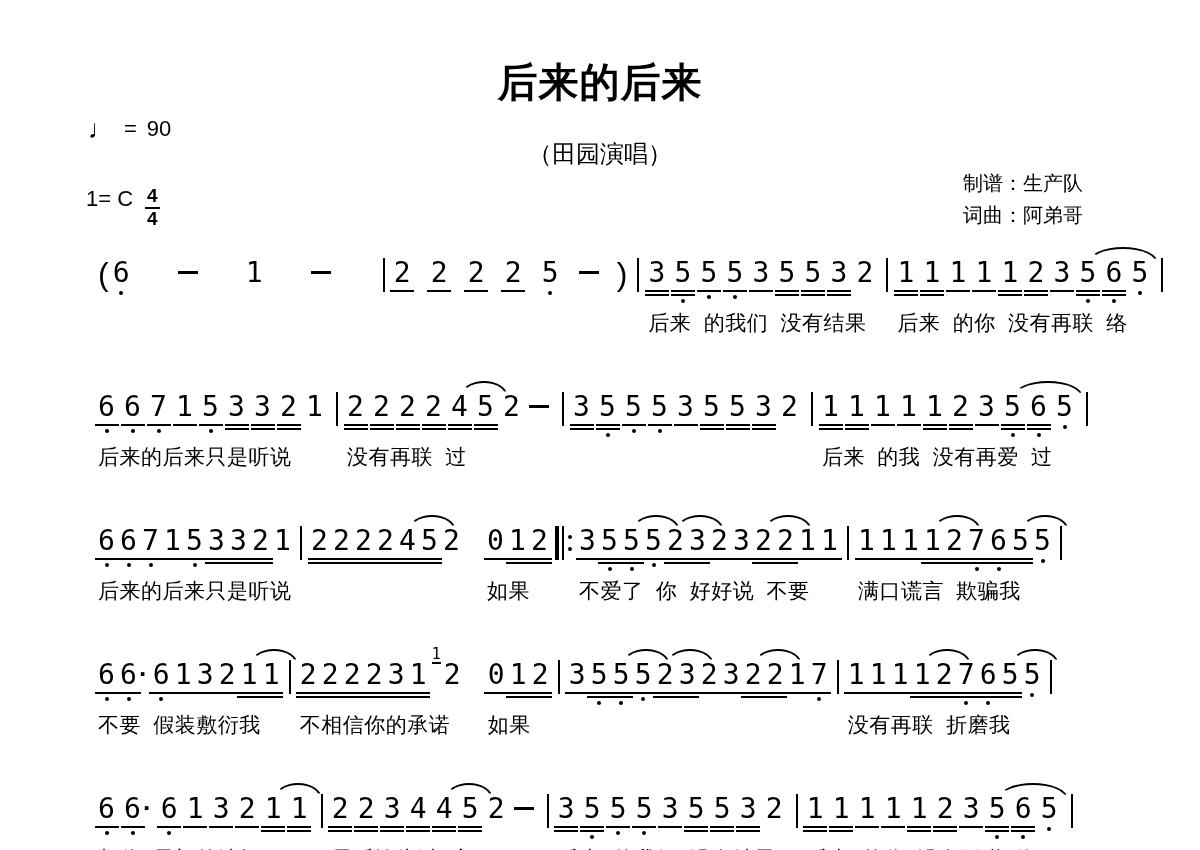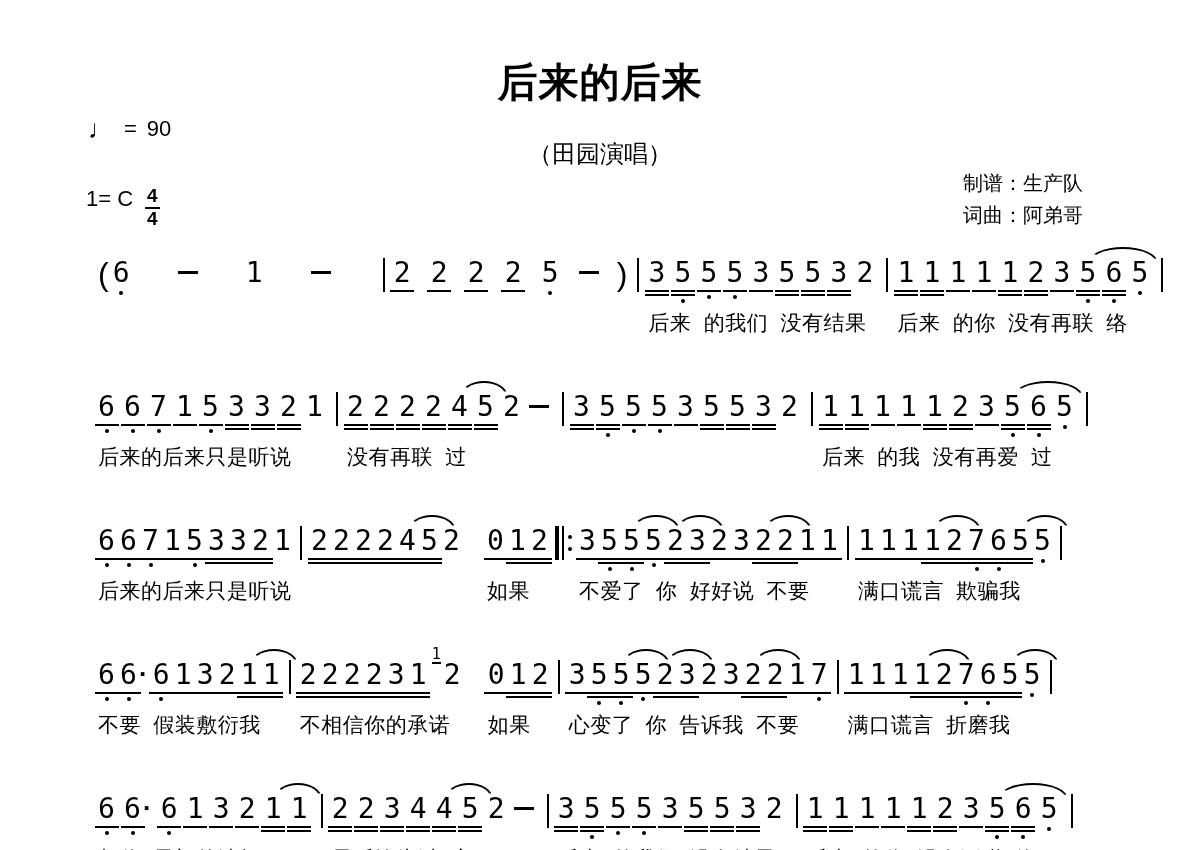--- a/index.html
+++ b/index.html
@@ -1090,21 +1090,20 @@
             </span>
           </span>
           <span class="note">
             <span class="nbody">
               <i class="digit">7</i>
               <i class="ul"></i>
               <i class="lo"></i>
             </span>
           </span>
         </div>
-        <div class="lrow">心变了 你 告诉我 不要</div>
       </div>
       <div class="bar"></div>
       <div class="measure">
         <div class="nrow">
           <span class="note">
             <span class="nbody">
               <i class="digit">1</i>
               <i class="ul"></i>
             </span>
           </span>
@@ -1159,21 +1158,21 @@
               <i class="ul"></i>
             </span>
           </span>
           <span class="note">
             <span class="nbody">
               <i class="digit">5</i>
               <i class="lo"></i>
             </span>
           </span>
         </div>
-        <div class="lrow">满口谎言 折磨我</div>
+        <div class="lrow">没有再联 折磨我</div>
       </div>
       <div class="bar"></div>
     </div>
     <div class="line">
       <div class="measure">
         <div class="nrow">
           <span class="note">
             <span class="nbody">
               <i class="digit">6</i>
               <i class="ul"></i>

